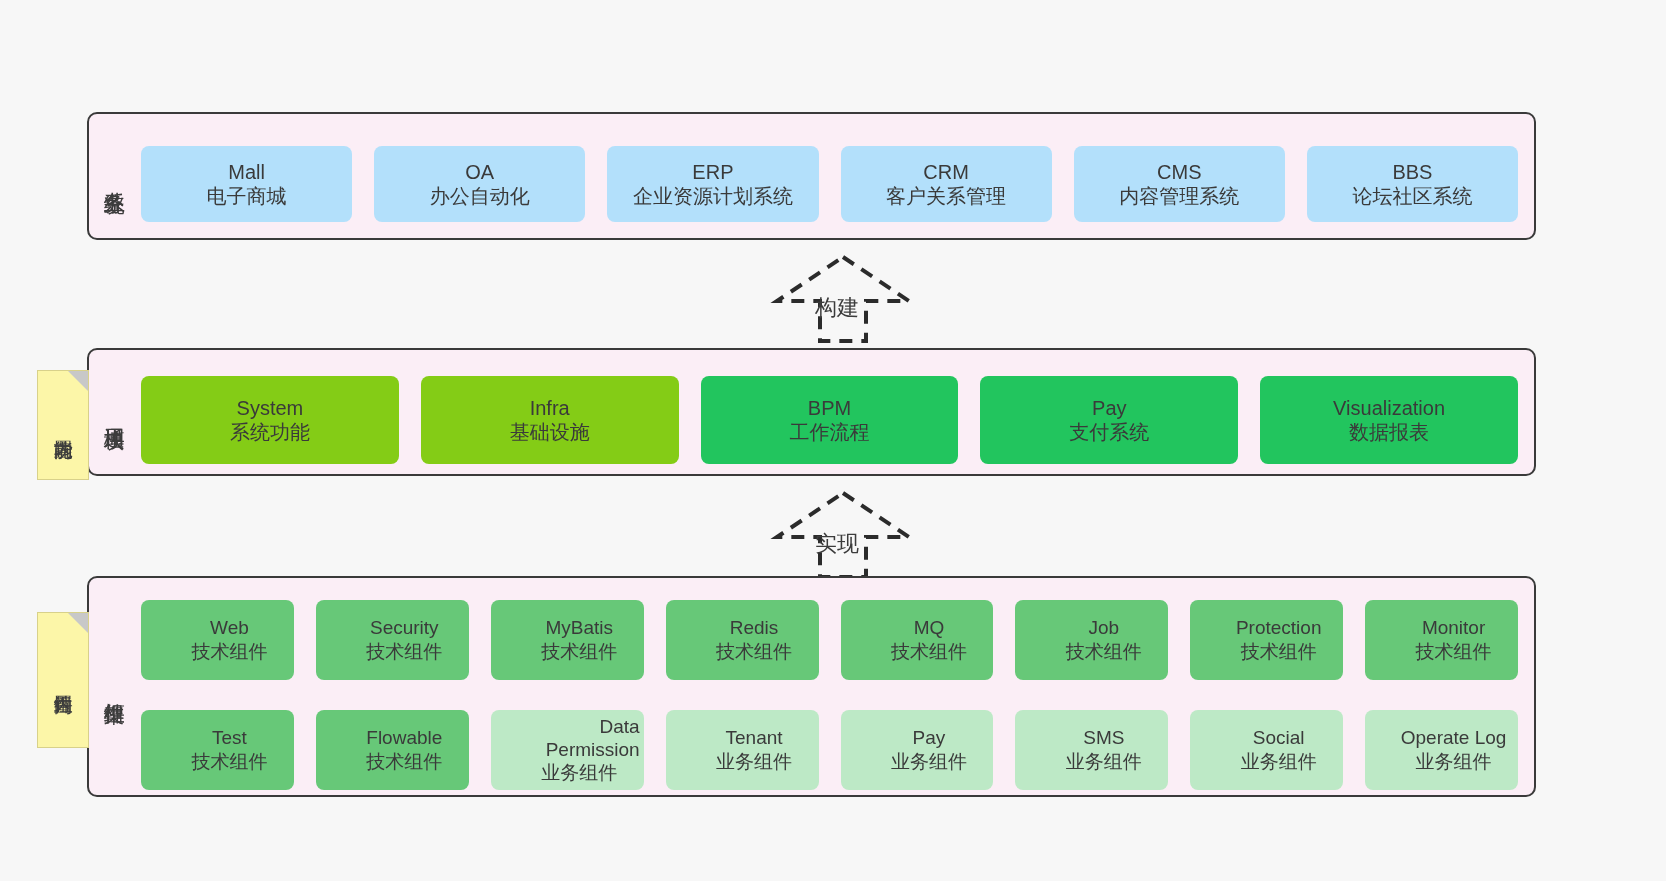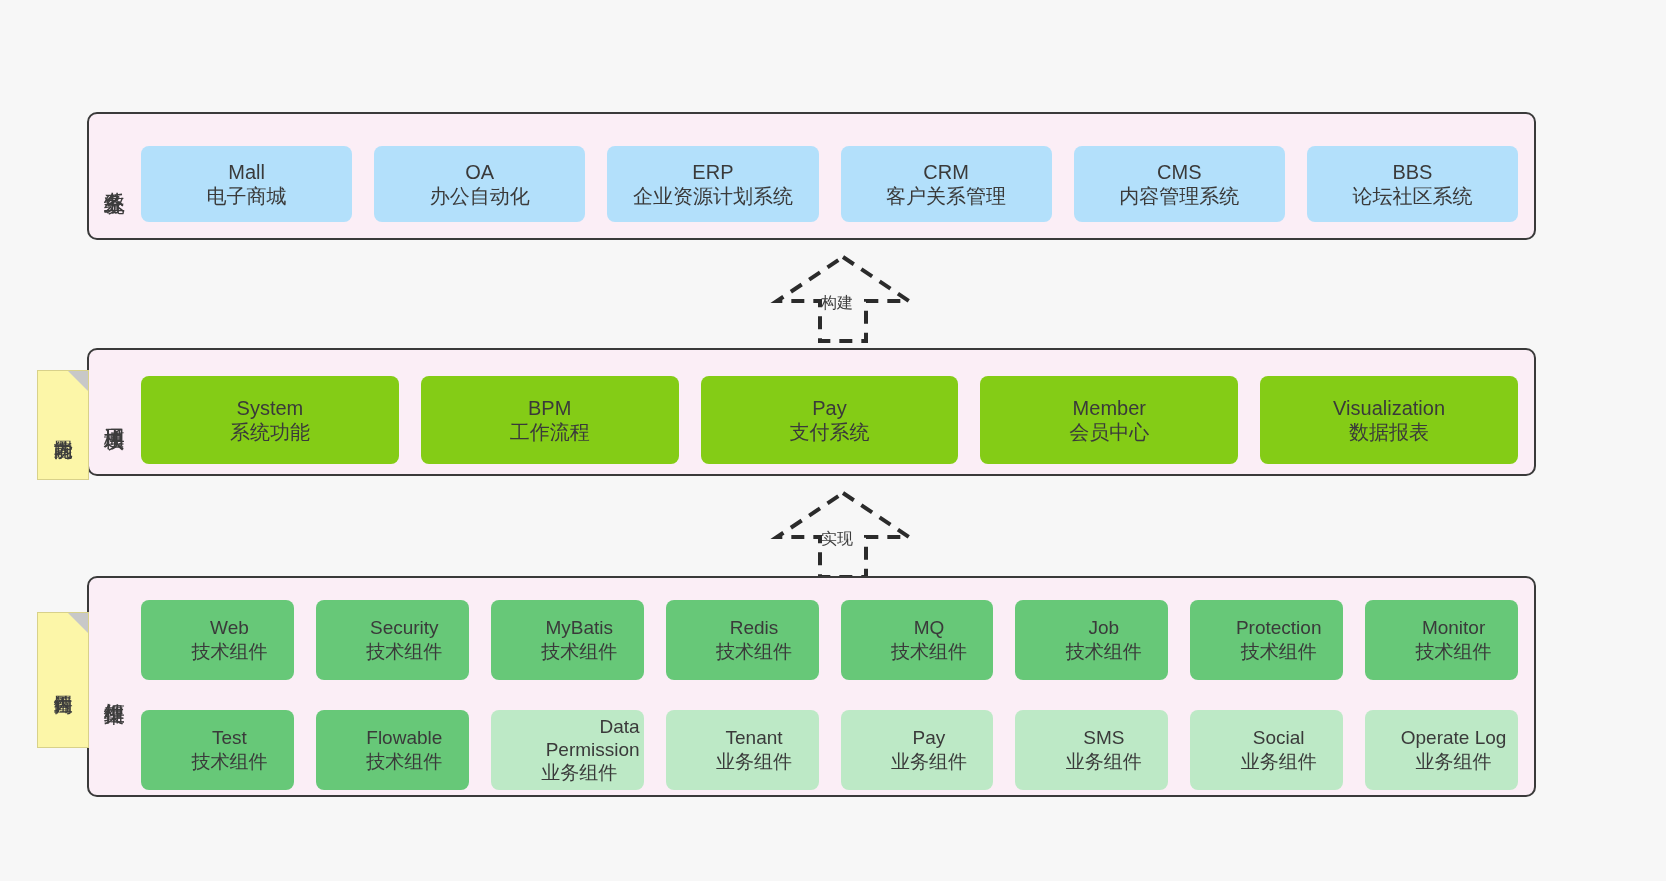--- a/index.html
+++ b/index.html
@@ -82,21 +82,21 @@
   #layer-business {
     left: 87px;  top: 112px;  width: 1449px; height: 128px;
   }
   #layer-business .card { height: 76px; background: #b3e0fb; }
 
   #layer-common {
     left: 87px;  top: 348px;  width: 1449px; height: 128px;
   }
   #layer-common .card { height: 88px; }
   .card.red        { background: #84cc16; }
-  .card.red-light  { background: #84cc16; }
+  .card.red-light  { background: #22c55e; }
 
   #layer-framework {
     left: 87px;  top: 576px;  width: 1449px; height: 221px;
   }
   #layer-framework .layer-body { gap: 14px; }
   #layer-framework .card { height: 80px; font-size: 19px; padding-left: 28px; }
   .card.green       { background: #67c878; }
   .card.green-light { background: #bde9c6; text-align: right; }
 
   
@@ -134,21 +134,21 @@
     height: 92px;
   }
   #connector-build   { left: 753px; top: 253px; }
   #connector-realize { left: 753px; top: 489px; }
   .connector svg { display: block; width: 100%; height: 100%; }
   .connector .conn-label {
     position: absolute;
     left: 0; right: 12px;
     top: 40px;
     text-align: center;
-    font-size: 16px;
+    font-size: 22px;
     color: #3c3c3c;
     pointer-events: none;
   }
 </style>
 </head>
 <body>
 
 <div id="canvas">
 
   <div class="layer" id="layer-business">
@@ -191,31 +191,31 @@
   </div>
 
   <div class="layer" id="layer-common">
     <div class="layer-title">通用模块</div>
     <div class="layer-body">
       <div class="row">
         <div class="card red">
           <span class="ln">System</span>
           <span class="ln">系统功能</span>
         </div>
+        <div class="card red">
+          <span class="ln">Infra</span>
+          <span class="ln">基础设施</span>
+        </div>
         <div class="card red-light">
           <span class="ln">BPM</span>
           <span class="ln">工作流程</span>
         </div>
         <div class="card red-light">
           <span class="ln">Pay</span>
           <span class="ln">支付系统</span>
-        </div>
-        <div class="card red-light">
-          <span class="ln">Member</span>
-          <span class="ln">会员中心</span>
         </div>
         <div class="card red-light">
           <span class="ln">Visualization</span>
           <span class="ln">数据报表</span>
         </div>
       </div>
     </div>
   </div>
 
   <div class="connector" id="connector-realize">

